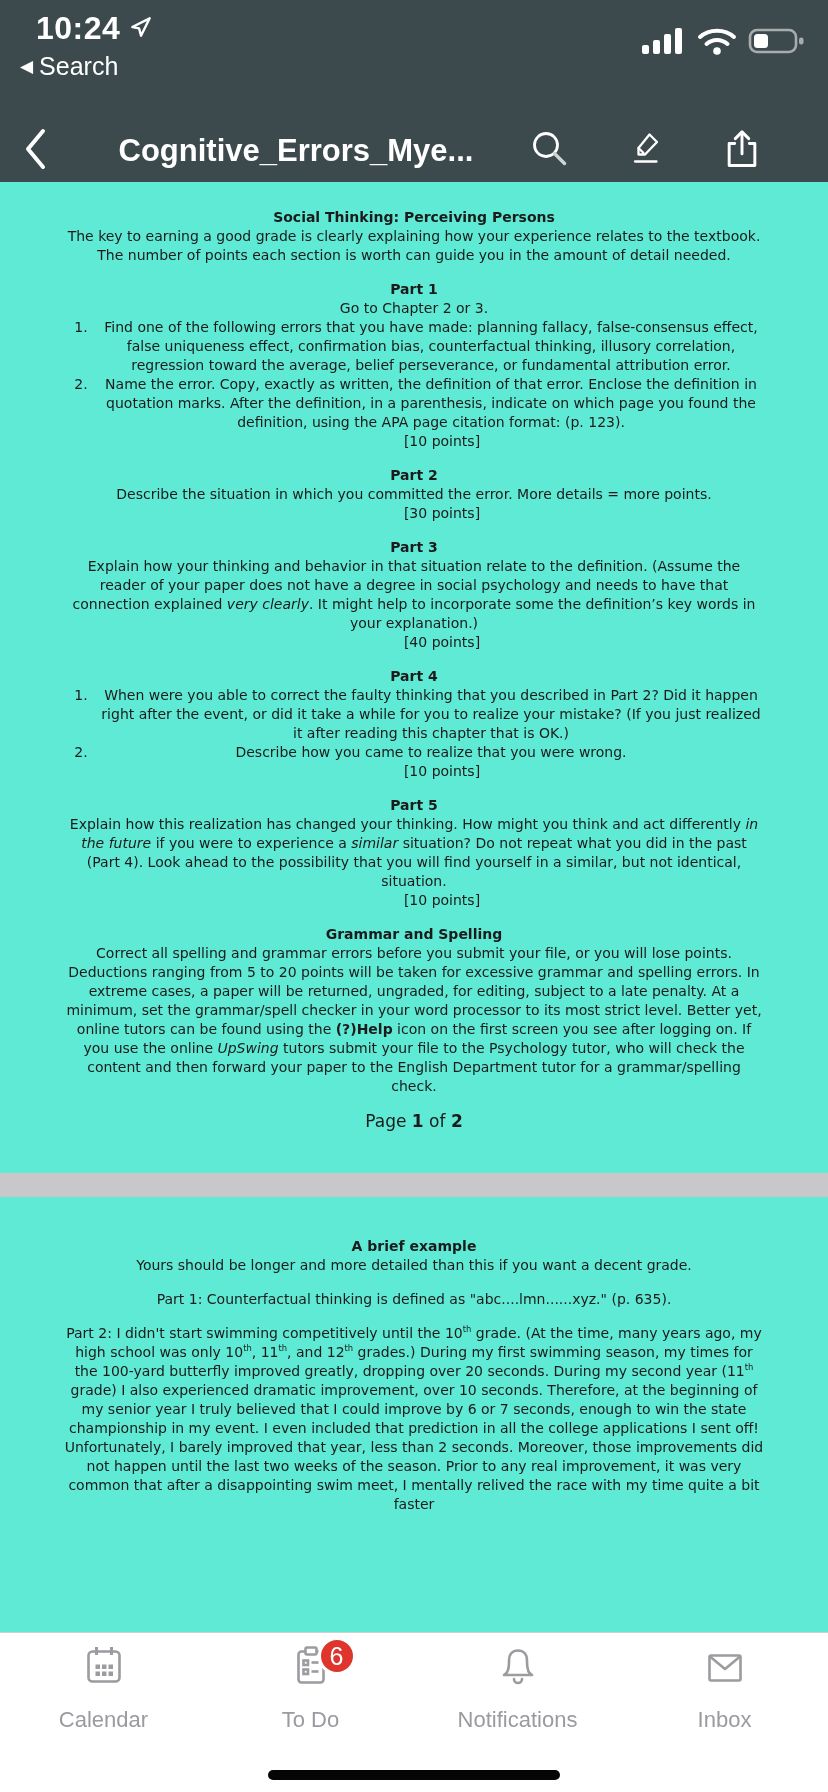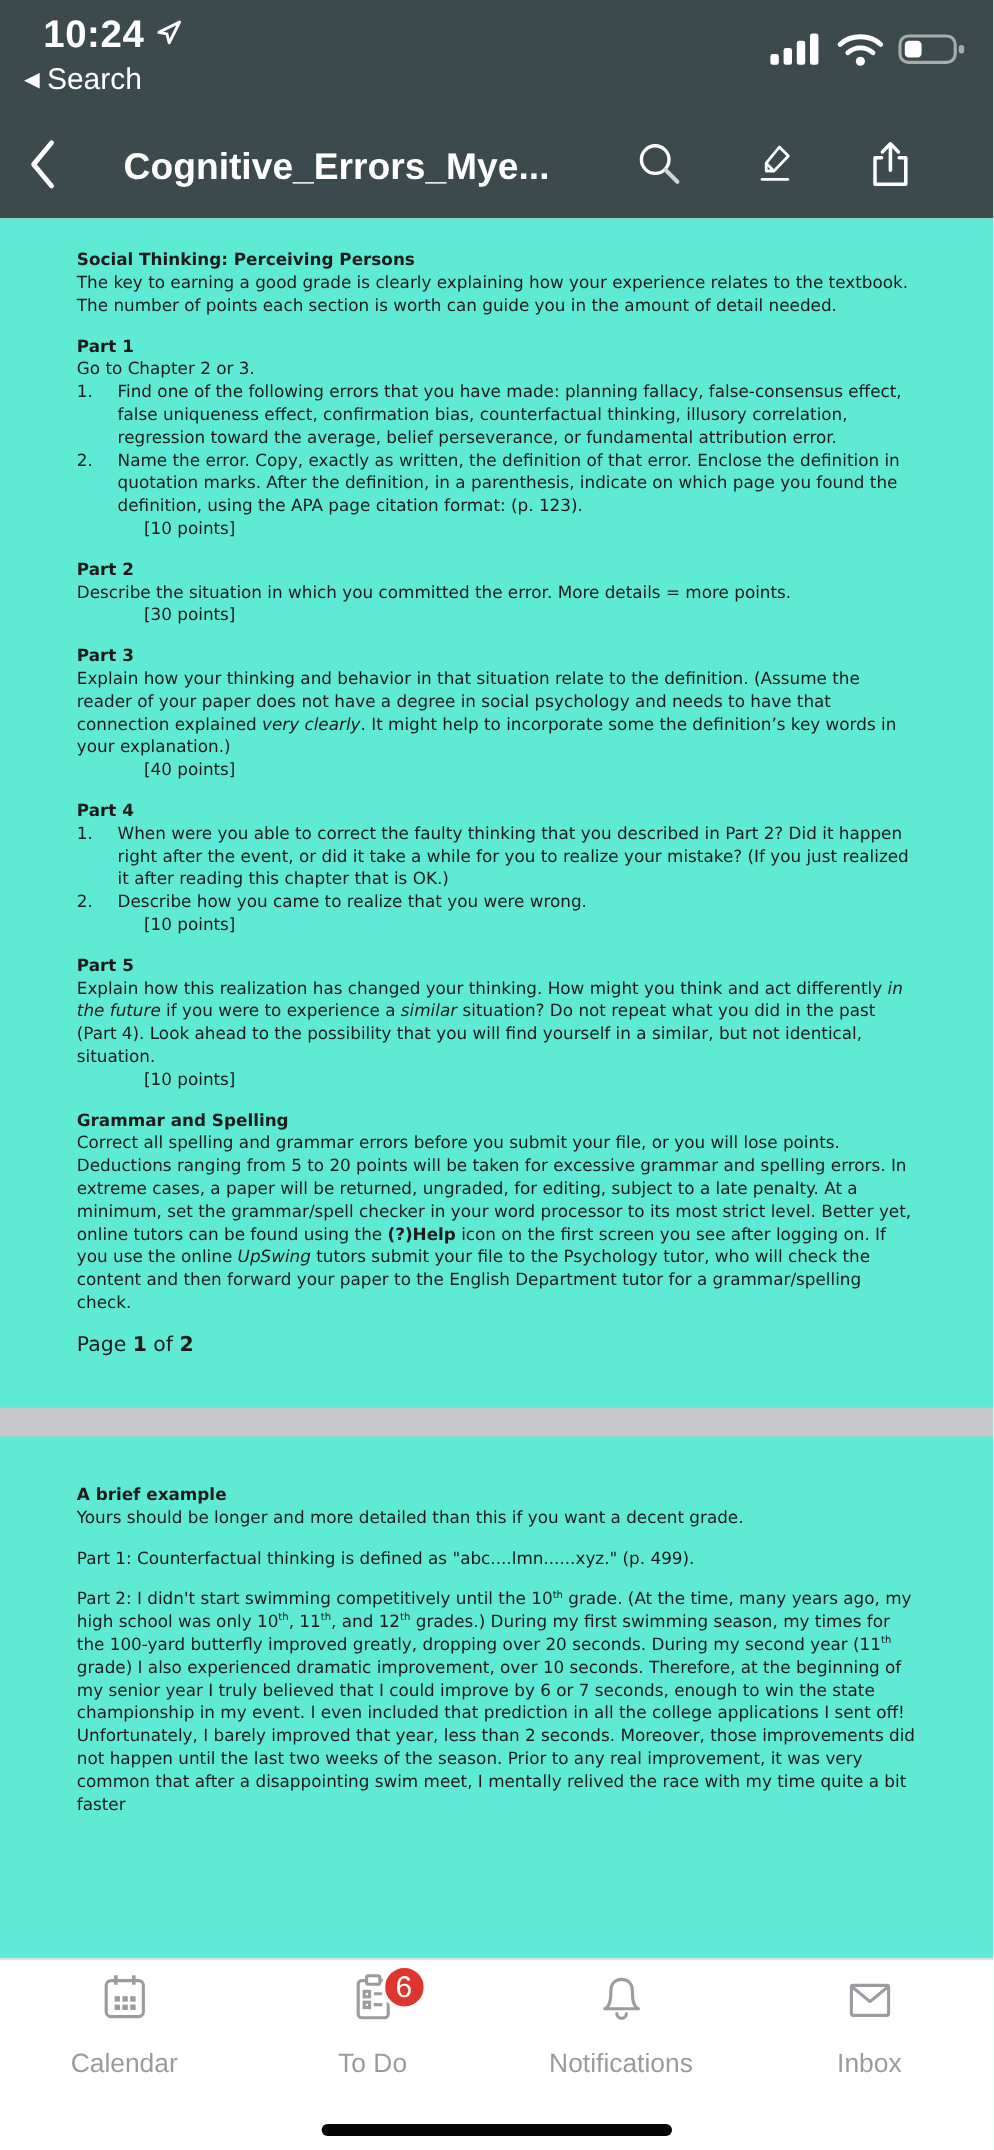--- a/index.html
+++ b/index.html
@@ -1,27 +1,27 @@
 <!DOCTYPE html>
 <html><head>
 <meta charset="utf-8">
 <style>
   html,body{margin:0;padding:0;background:#fff;}
   .phone{position:relative;width:828px;height:1792px;background:#fff;overflow:hidden;
-         font-family:"Liberation Sans",sans-serif;}
+         font-family:"Liberation Sans",sans-serif;text-align:center;}
 
   
   .header{position:absolute;top:0;left:0;width:828px;height:182px;background:#3d4a4d;}
   .time{position:absolute;top:10px;left:36px;color:#fff;font-size:32px;font-weight:700;letter-spacing:.5px;}
   .loc-arrow{position:absolute;top:14px;left:128px;}
   .back-search{position:absolute;top:52px;left:20px;color:#fff;font-size:25px;display:flex;align-items:center;gap:6px;cursor:default;}
   .back-search .tri{font-size:17px;line-height:1;}
   .status-right{position:absolute;top:26px;right:22px;display:flex;align-items:center;gap:10px;}
 
-  .navbar{position:absolute;top:96px;left:0;width:800px;height:86px;display:flex;align-items:center;gap:13px;}
+  .navbar{position:absolute;top:108px;left:0;width:800px;height:86px;display:flex;align-items:center;gap:13px;}
   .back-btn{width:58px;height:60px;display:flex;align-items:center;justify-content:center;margin-left:6px;}
   .nav-title{color:#fff;font-size:31px;font-weight:700;margin-left:26px;flex:1;
              white-space:nowrap;overflow:hidden;}
   .nav-actions{display:flex;align-items:center;gap:0;margin-right:10px;}
   .nav-icon-btn{width:96px;height:64px;display:flex;align-items:center;justify-content:center;}
 
   
   .document{position:absolute;top:182px;left:0;width:828px;height:1450px;background:#5eead4;overflow:hidden;}
   .doc-page{padding:0 64px;color:#1b1b1b;font-family:"DejaVu Sans",sans-serif;
             font-size:14px;line-height:19px;}
@@ -172,21 +172,21 @@
         <div class="blk p"><span>Explain how this realization has changed your thinking.  How might you think and act differently </span><span class="i">in the future</span><span> if you were to experience a </span><span class="i">similar</span><span> situation?  Do not repeat what you did in the past (Part 4).  Look ahead to the possibility that you will find yourself in a similar, but not identical, situation.</span></div>
         <div class="blk points"><span>[10 points]</span></div>
         <div class="blk h gap"><span>Grammar and Spelling</span></div>
         <div class="blk p"><span>Correct all spelling and grammar errors before you submit your file, or you will lose points.  Deductions ranging from 5 to 20 points will be taken for excessive grammar and spelling errors.   In extreme cases, a paper will be returned, ungraded, for editing, subject to a late penalty.  At a minimum, set the grammar/spell checker in your word processor to its most strict level. Better yet, online tutors can be found using the </span><span class="b">(?)Help</span><span> icon on the first screen you see after logging on.   If you use the online </span><span class="i">UpSwing</span><span> tutors submit your file to the Psychology tutor, who will check the content and then forward your paper to the English Department tutor for a grammar/spelling check.</span></div>
         <div class="blk footer gap"><span>Page </span><span class="b">1</span><span> of </span><span class="b">2</span></div>
       </div>
     <div class="page-separator"></div>
     <div class="doc-page page-2" id="page2-blocks">
         <div class="blk h"><span>A brief example</span></div>
         <div class="blk p"><span>Yours should be longer and more detailed than this if you want a decent grade.</span></div>
-        <div class="blk p gap"><span>Part 1: Counterfactual thinking is defined as "abc....lmn......xyz." (p. 499).</span></div>
+        <div class="blk p gap"><span>Part 1: Counterfactual thinking is defined as "abc....lmn......xyz." (p. 635).</span></div>
         <div class="blk p gap"><span>Part 2: I didn't start swimming competitively until the 10</span><span class="sup">th</span><span> grade. (At the time, many years ago, my high school was only 10</span><span class="sup">th</span><span>, 11</span><span class="sup">th</span><span>, and 12</span><span class="sup">th</span><span> grades.) During my first swimming season, my times for the 100-yard butterfly improved greatly, dropping over 20 seconds. During my second year (11</span><span class="sup">th</span><span> grade) I also experienced dramatic improvement, over 10 seconds. Therefore, at the beginning of my senior year I truly believed that I could improve by 6 or 7 seconds, enough to win the state championship in my event. I even included that prediction in all the college applications I sent off!  Unfortunately, I barely improved that year, less than 2 seconds. Moreover, those improvements did not happen until the last two weeks of the season. Prior to any real improvement, it was very common that after a disappointing swim meet, I mentally relived the race with my time quite a bit faster</span></div>
       </div>
   </div>
 
   <div class="tabbar">
     <div class="tabbar-items">
 
 
       <div class="tab-item">
         <div class="tab-icon-wrap">

